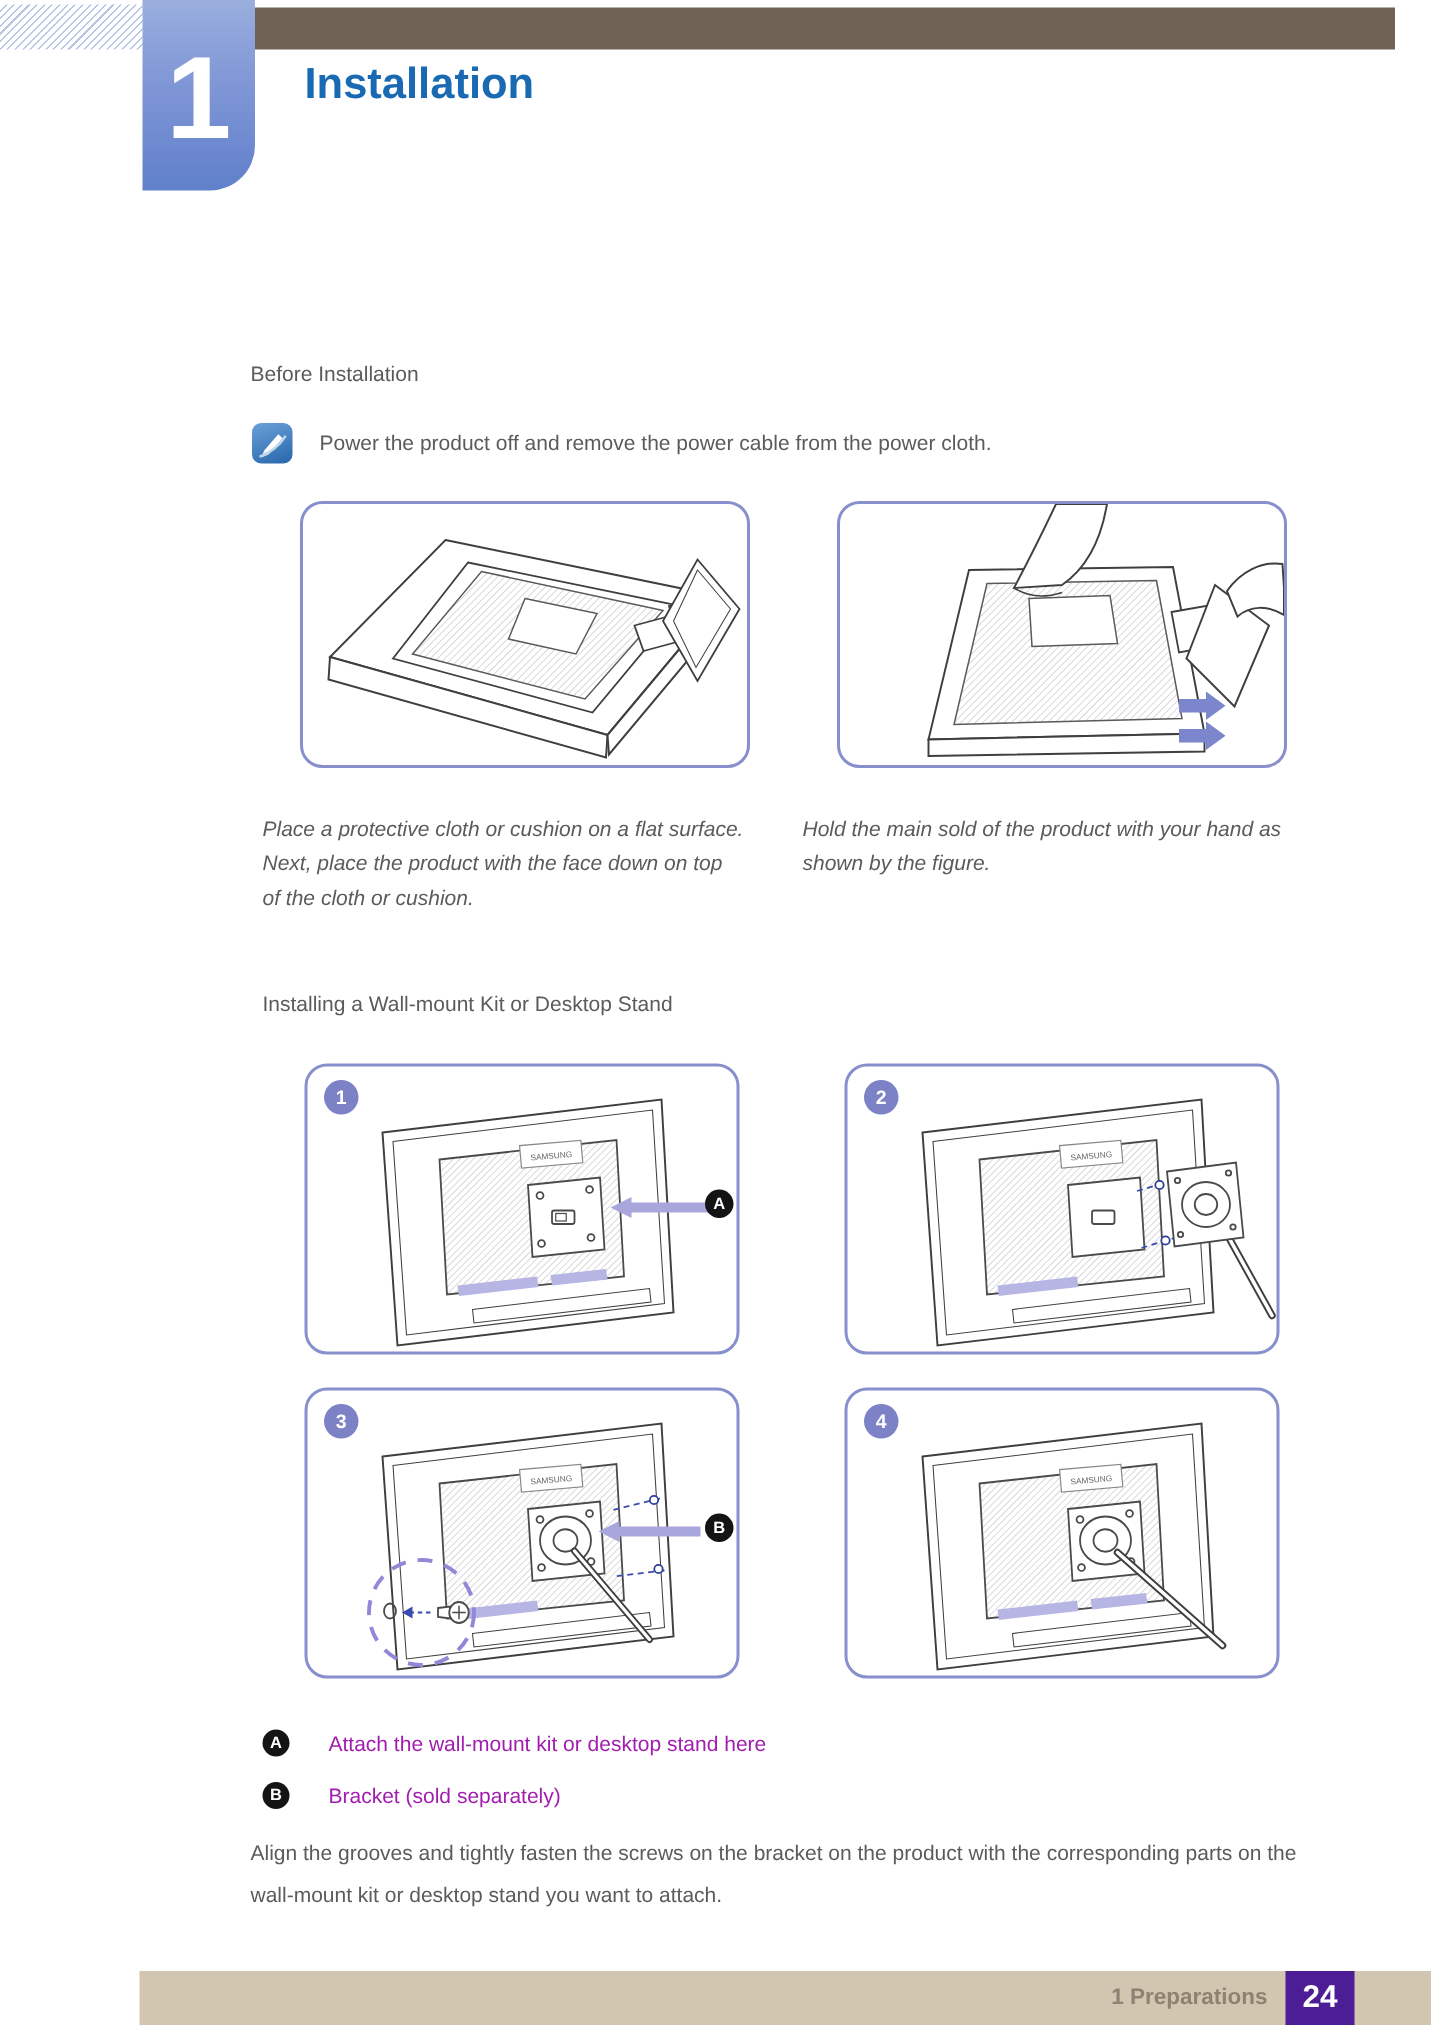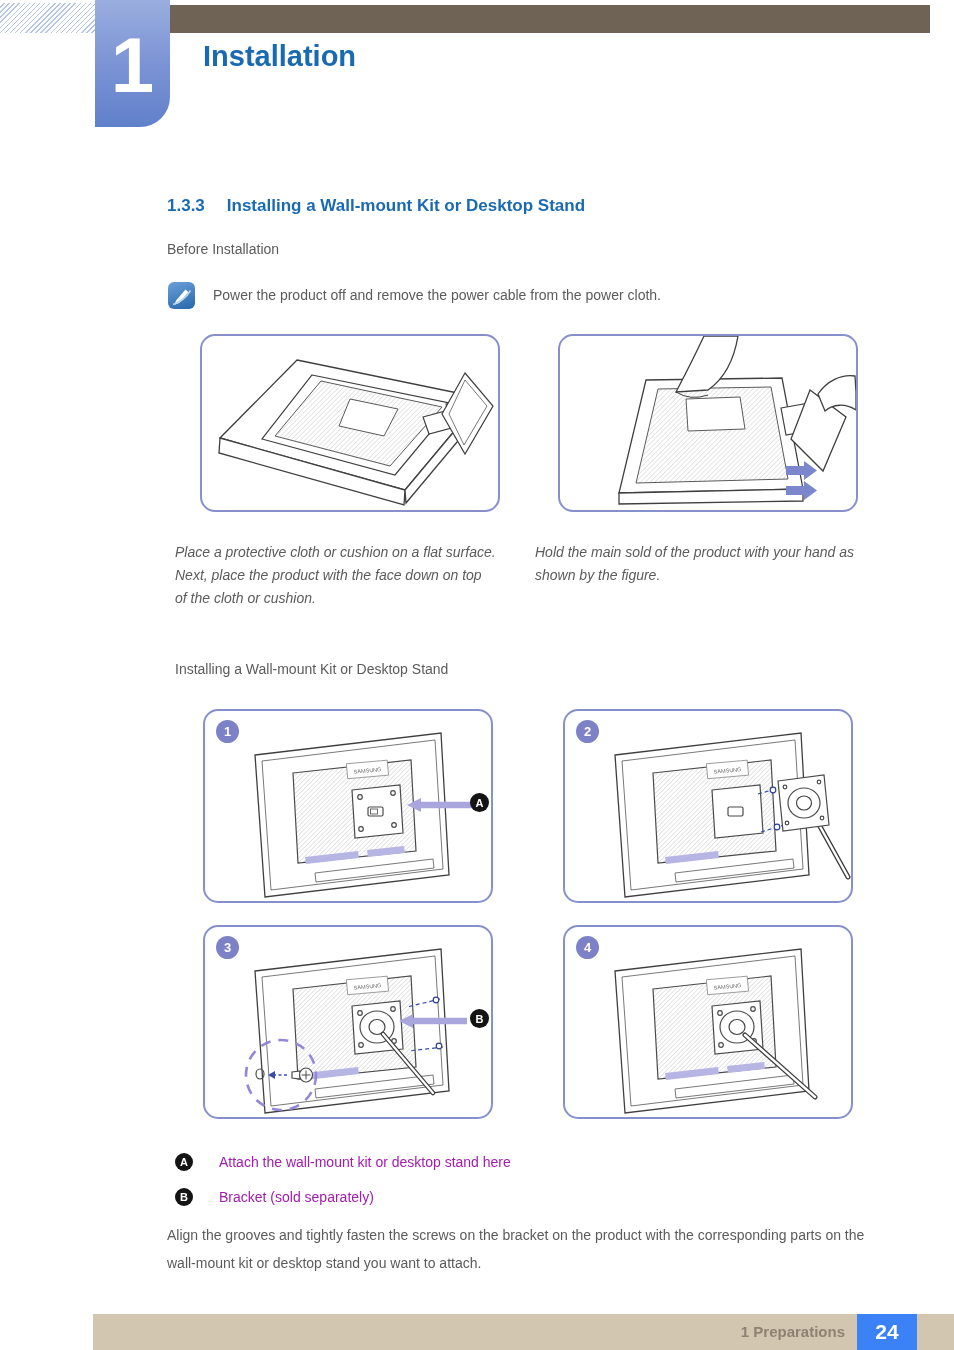--- a/index.html
+++ b/index.html
@@ -84,40 +84,37 @@
 
   .closing { left: 167px; top: 1221px; width: 726px; font-size: 14px; line-height: 28px; color: #5b5b5b; }
 
   
   .footer-bar { left: 93px; top: 1314px; width: 861px; height: 36px; background: #d2c6b0; }
   .footer-label {
     position: absolute; right: 109px; top: 0; line-height: 36px;
     font-size: 15px; font-weight: bold; color: #8e8273;
   }
   .page-num {
-    position: absolute; left: 764px; top: 0; width: 60px; height: 36px; background: #3b82f6;
+    position: absolute; left: 764px; top: 0; width: 46px; height: 36px; background: #4c1d95;
     color: #fff; font-size: 21px; font-weight: bold;
     display: flex; align-items: center; justify-content: center;
   }
 </style>
 </head>
 <body>
 
 <div class="page">
 
   <div class="abs hatch"></div>
   <div class="abs header-bar"></div>
   <div class="abs chapter-tab">
     <span>1</span>
   </div>
   <div class="abs chapter-title">Installation</div>
 
-  <div class="abs section-heading">
-    <span class="num">1.3.3</span><span>Installing a Wall-mount Kit or Desktop Stand</span>
-  </div>
   <div class="abs before-label">Before Installation</div>
 
   <div class="abs note-icon">
     <svg viewBox="0 0 27 27">
       <path d="M8 18.5 L17.5 7.5 L20.5 10.2 L11 21 Z" fill="#ffffff"></path>
       <path d="M8 18.5 L11 21 L6.5 22.8 Z" fill="#ffffff"></path>
       <path d="M5 22.5 C11.5 20.5 18.5 15 22.5 8.5" stroke="#bcd6ee" stroke-width="1.6" fill="none"></path>
     </svg>
   </div>
   <div class="abs note-text">Power the product off and remove the power cable from the power cloth.</div>

